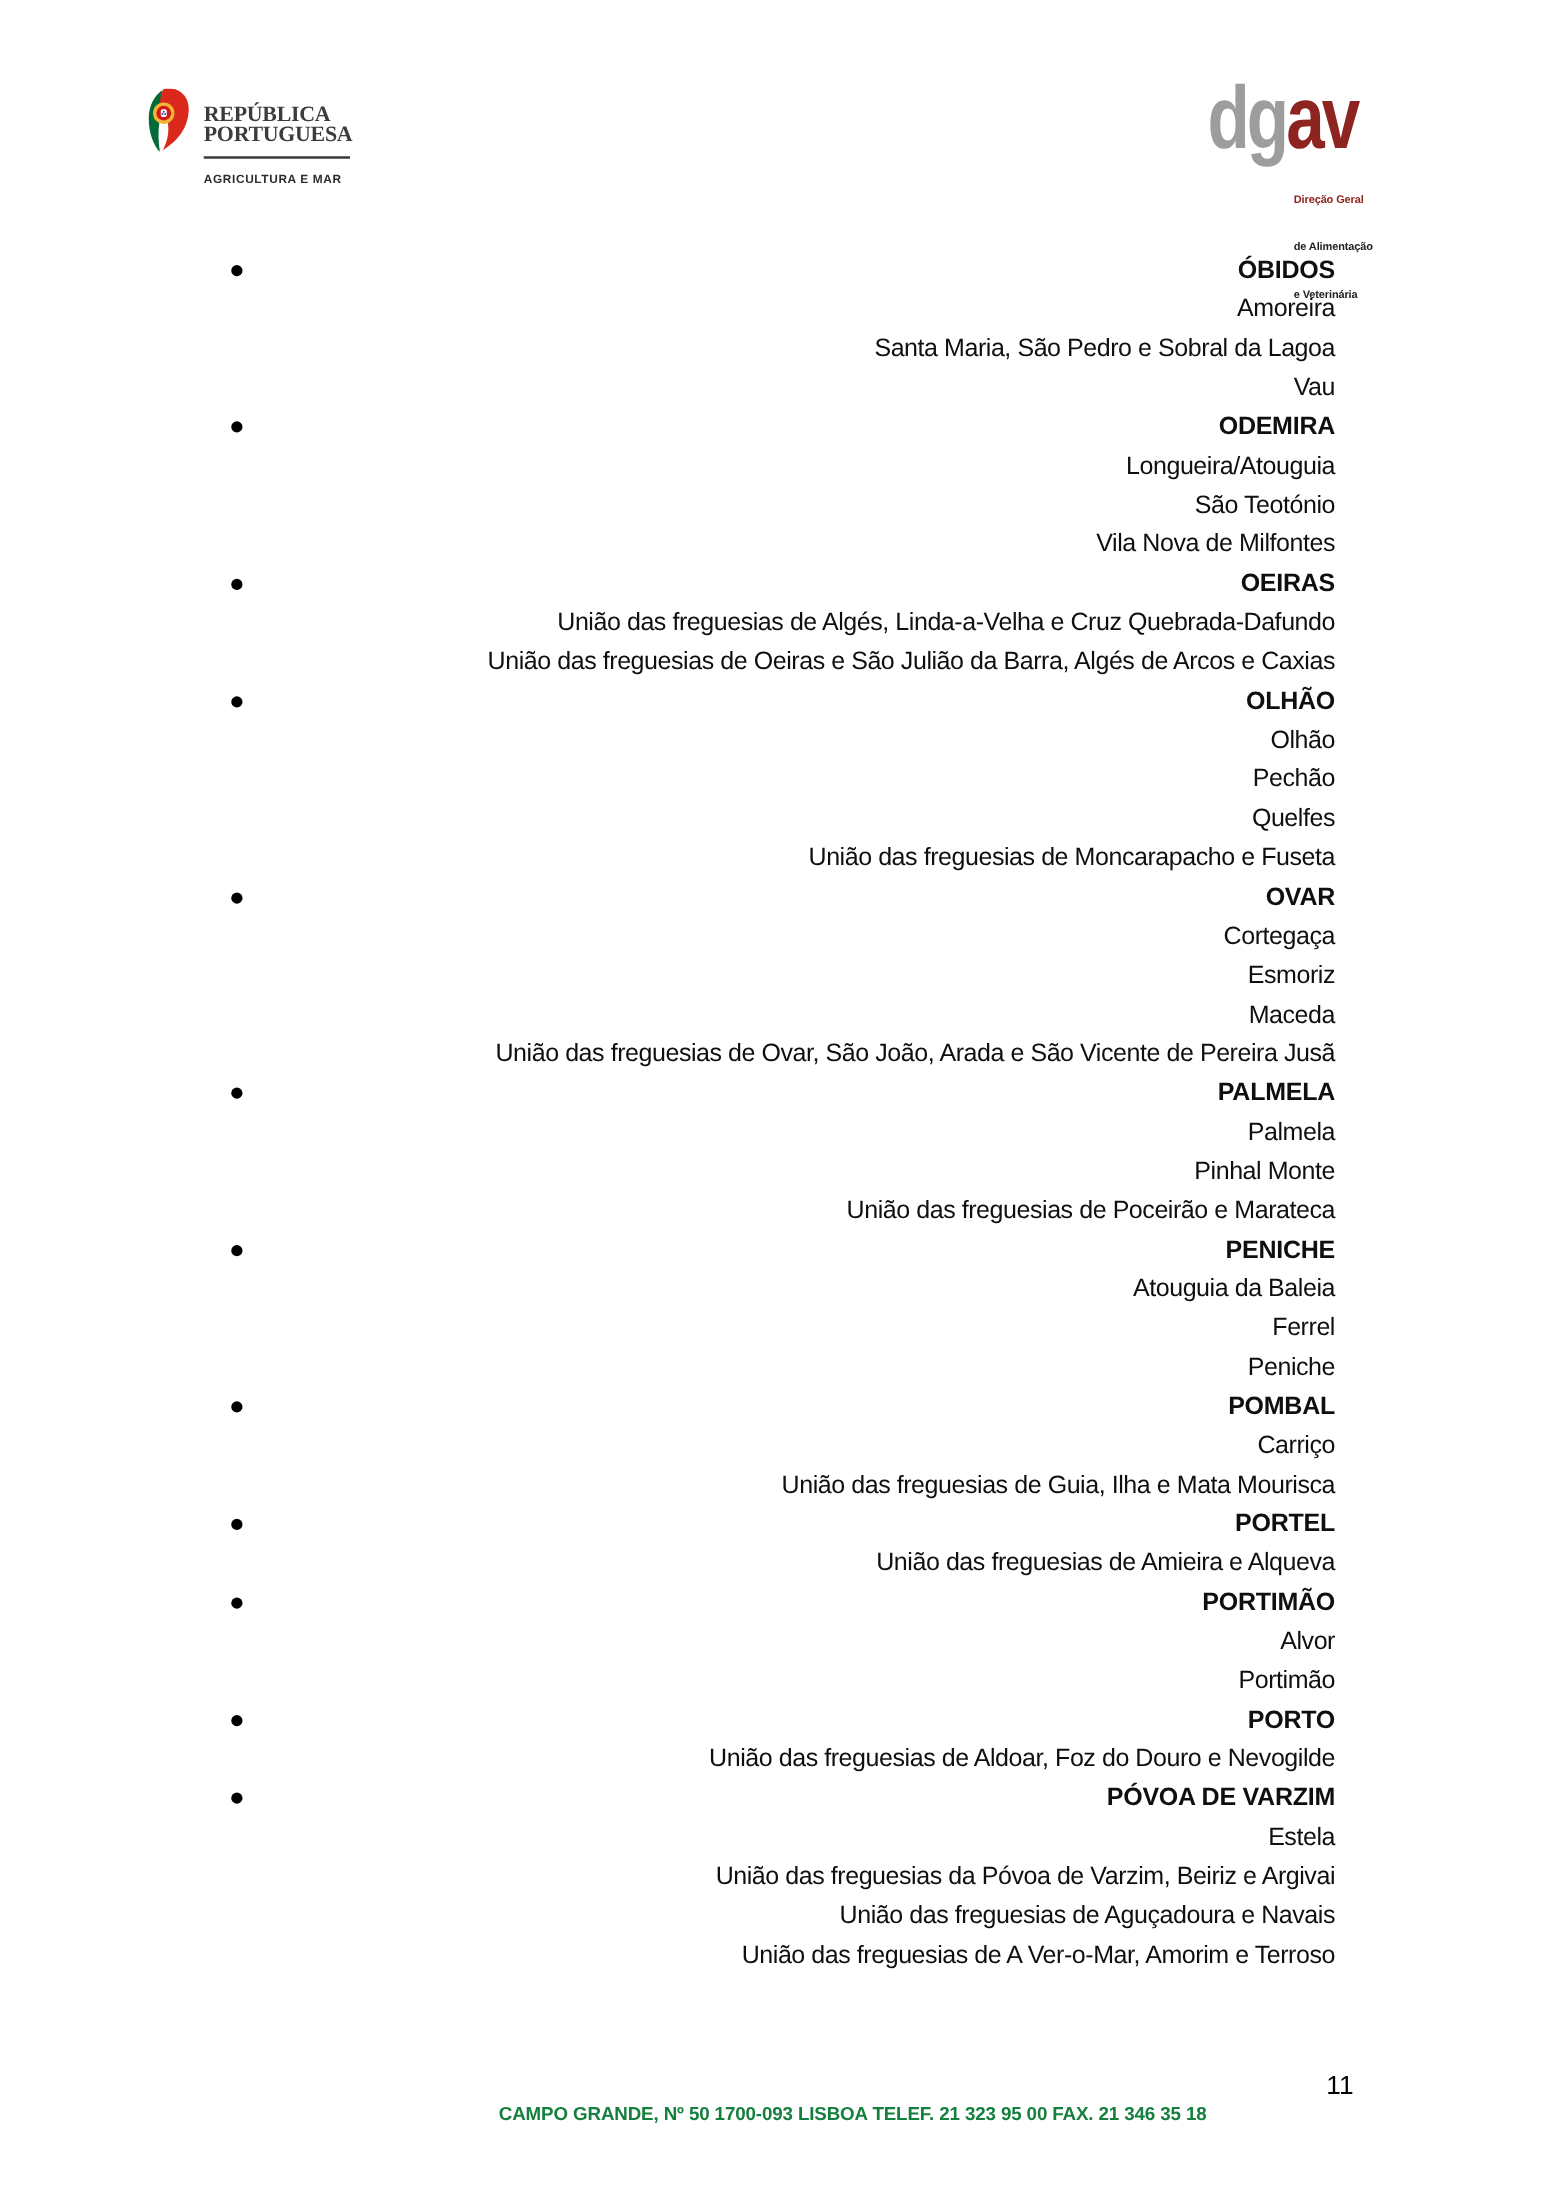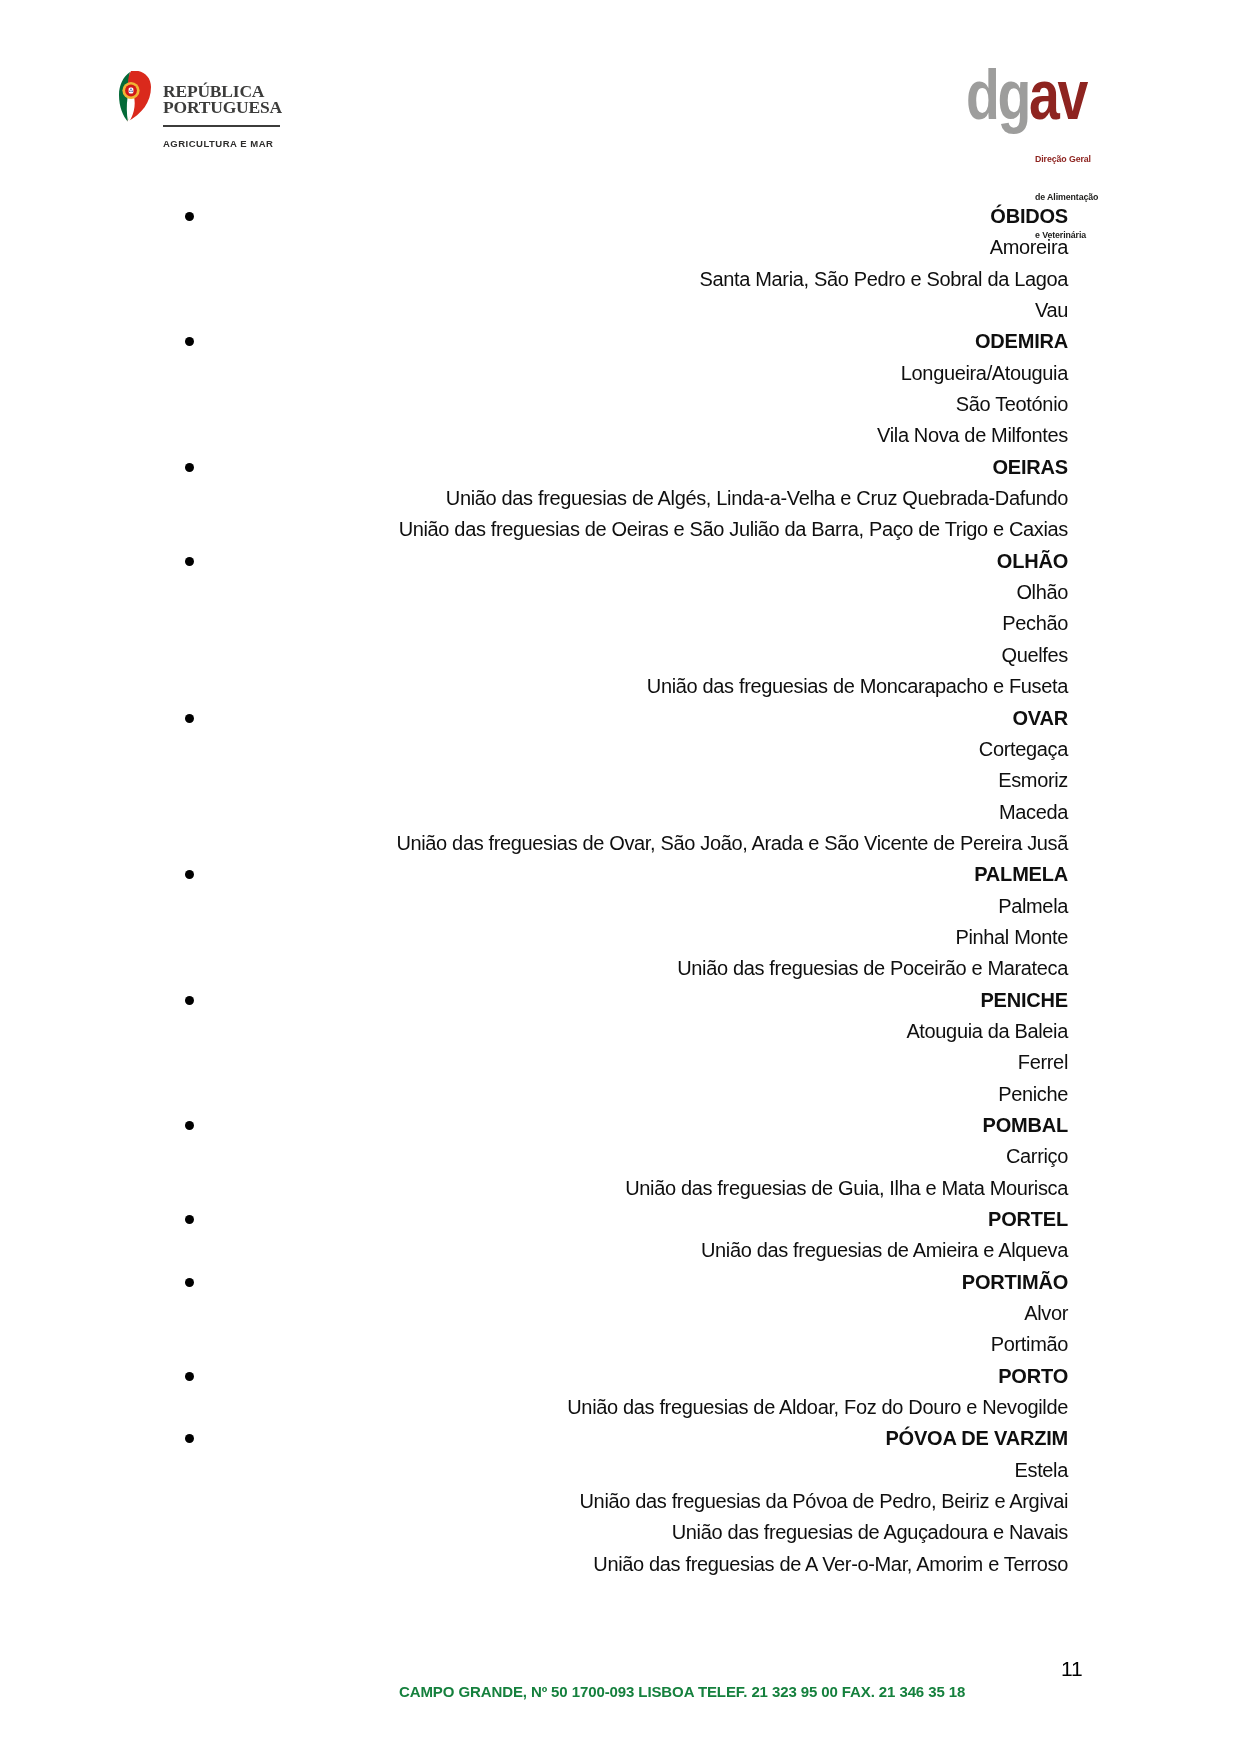--- a/index.html
+++ b/index.html
@@ -99,21 +99,21 @@
       <div class="line muni-line"><span class="bullet"></span><span>ÓBIDOS</span></div>
       <div class="line parish-line">Amoreira</div>
       <div class="line parish-line">Santa Maria, São Pedro e Sobral da Lagoa</div>
       <div class="line parish-line">Vau</div>
       <div class="line muni-line"><span class="bullet"></span><span>ODEMIRA</span></div>
       <div class="line parish-line">Longueira/Atouguia</div>
       <div class="line parish-line">São Teotónio</div>
       <div class="line parish-line">Vila Nova de Milfontes</div>
       <div class="line muni-line"><span class="bullet"></span><span>OEIRAS</span></div>
       <div class="line parish-line">União das freguesias de Algés, Linda-a-Velha e Cruz Quebrada-Dafundo</div>
-      <div class="line parish-line">União das freguesias de Oeiras e São Julião da Barra, Paço de Trigo e Caxias</div>
+      <div class="line parish-line">União das freguesias de Oeiras e São Julião da Barra, Algés de Arcos e Caxias</div>
       <div class="line muni-line"><span class="bullet"></span><span>OLHÃO</span></div>
       <div class="line parish-line">Olhão</div>
       <div class="line parish-line">Pechão</div>
       <div class="line parish-line">Quelfes</div>
       <div class="line parish-line">União das freguesias de Moncarapacho e Fuseta</div>
       <div class="line muni-line"><span class="bullet"></span><span>OVAR</span></div>
       <div class="line parish-line">Cortegaça</div>
       <div class="line parish-line">Esmoriz</div>
       <div class="line parish-line">Maceda</div>
       <div class="line parish-line">União das freguesias de Ovar, São João, Arada e São Vicente de Pereira Jusã</div>
@@ -130,21 +130,21 @@
       <div class="line parish-line">União das freguesias de Guia, Ilha e Mata Mourisca</div>
       <div class="line muni-line"><span class="bullet"></span><span>PORTEL</span></div>
       <div class="line parish-line">União das freguesias de Amieira e Alqueva</div>
       <div class="line muni-line"><span class="bullet"></span><span>PORTIMÃO</span></div>
       <div class="line parish-line">Alvor</div>
       <div class="line parish-line">Portimão</div>
       <div class="line muni-line"><span class="bullet"></span><span>PORTO</span></div>
       <div class="line parish-line">União das freguesias de Aldoar, Foz do Douro e Nevogilde</div>
       <div class="line muni-line"><span class="bullet"></span><span>PÓVOA DE VARZIM</span></div>
       <div class="line parish-line">Estela</div>
-      <div class="line parish-line">União das freguesias da Póvoa de Pedro, Beiriz e Argivai</div>
+      <div class="line parish-line">União das freguesias da Póvoa de Varzim, Beiriz e Argivai</div>
       <div class="line parish-line">União das freguesias de Aguçadoura e Navais</div>
       <div class="line parish-line">União das freguesias de A Ver-o-Mar, Amorim e Terroso</div>
     </main>
 
   <div class="page-number">11</div>
   <div class="footer">CAMPO GRANDE, Nº 50 1700-093 LISBOA TELEF. 21 323 95 00 FAX. 21 346 35 18</div>
 
 </div>
 
 </body></html>

